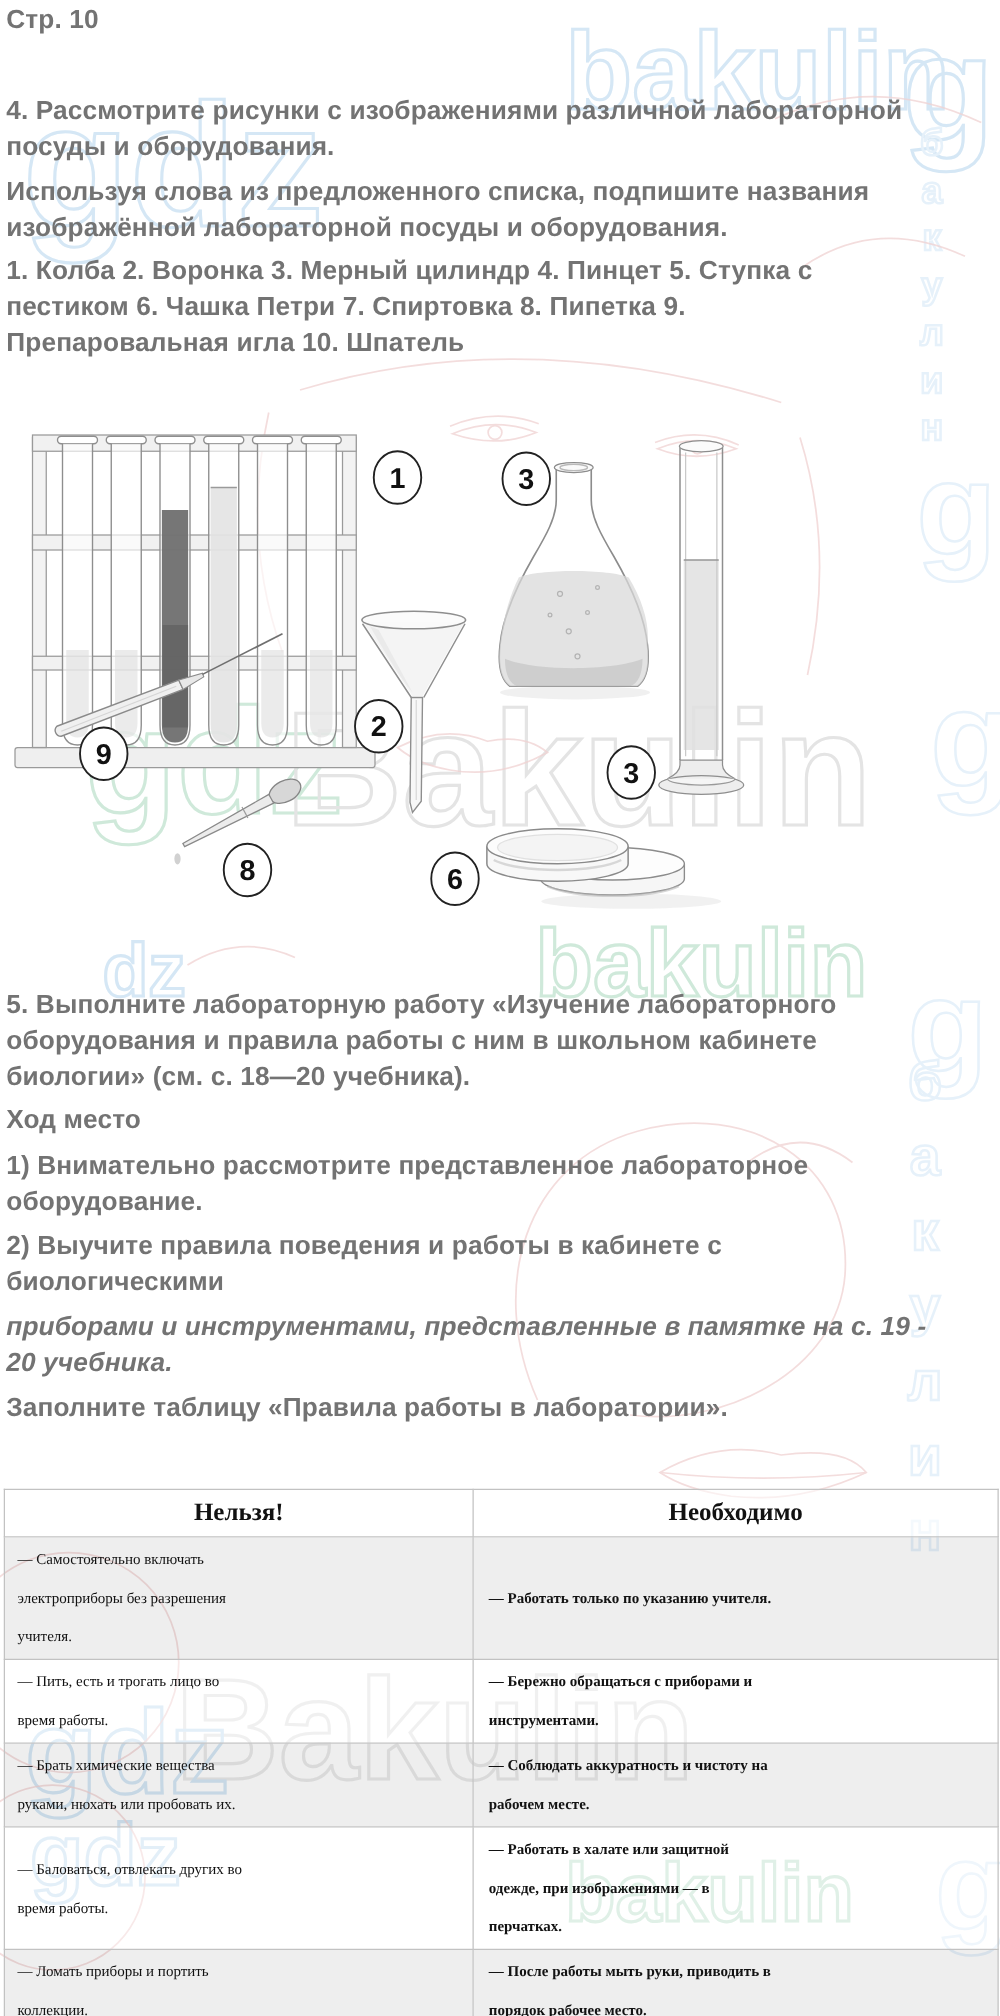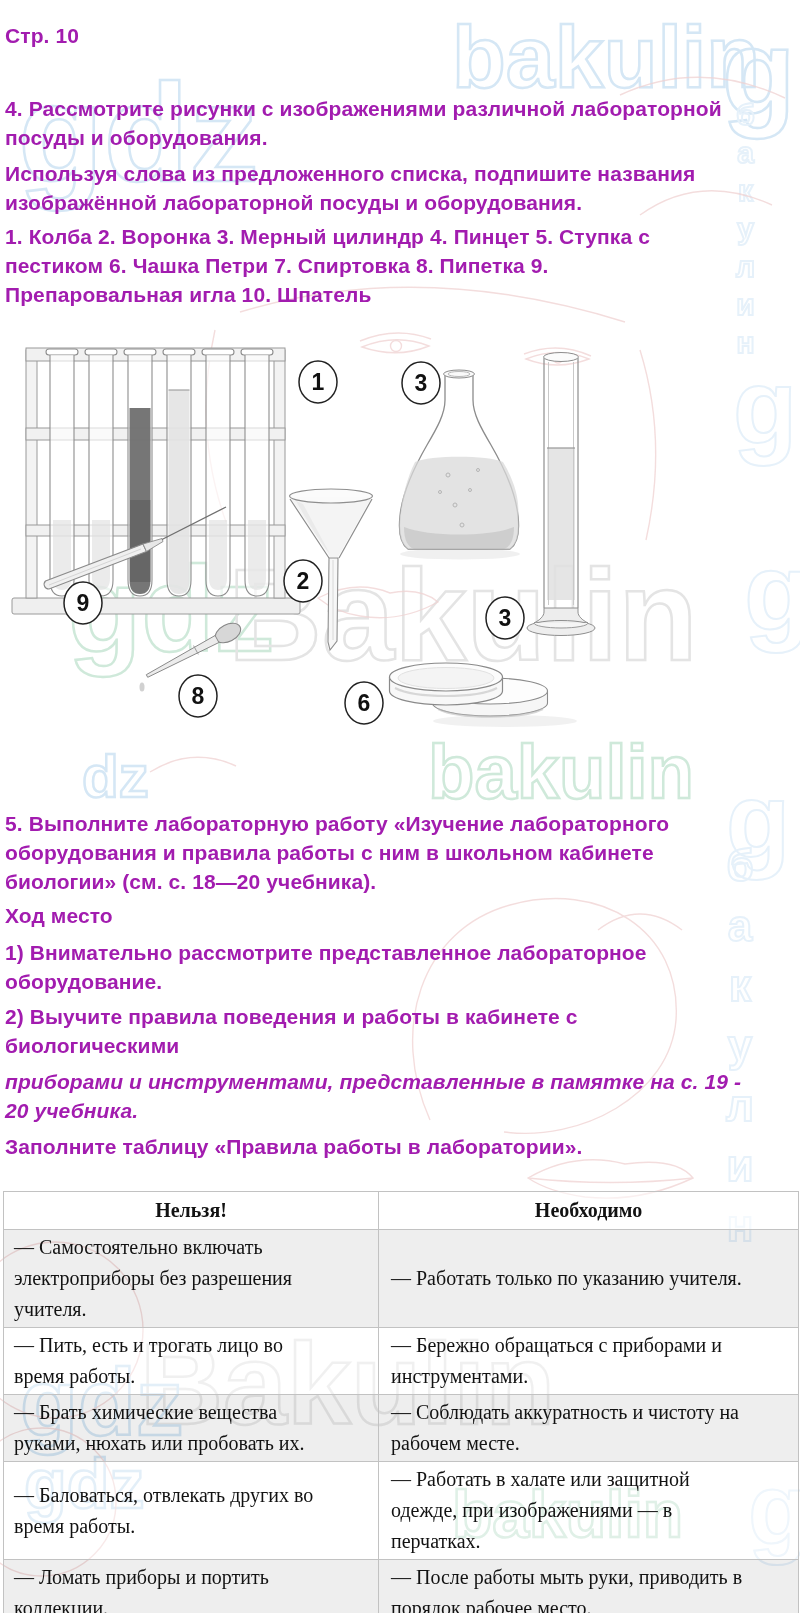--- a/index.html
+++ b/index.html
@@ -9,34 +9,34 @@
   .wm{position:absolute;z-index:0;font-weight:bold;color:transparent;white-space:nowrap;
       font-family:"Liberation Sans",sans-serif;pointer-events:none;}
   .wm-blue{-webkit-text-stroke:2.5px #d5e7f5;}
   .wm-blue-faint{-webkit-text-stroke:2px #e6f1fa;}
   .wm-green{-webkit-text-stroke:2.5px #cfe9da;}
   .wm-gray{-webkit-text-stroke:2.5px #e4e4e4;}
   .wm-col{display:flex;flex-direction:column;align-items:center;}
   .doodles{position:absolute;left:0;top:0;z-index:0;pointer-events:none;}
   
   .bold-para{position:absolute;left:5px;width:792px;z-index:2;
-      font:bold 21px/29px "Liberation Sans",sans-serif;color:#a21caf;
-      white-space:pre-line;letter-spacing:.1px;margin-top:20px;}
+      font:bold 21px/29px "Liberation Sans",sans-serif;color:#737373;
+      white-space:pre-line;letter-spacing:.1px;}
   
   #lab-figure{position:absolute;left:0;top:325px;z-index:1;}
   
   #rules{position:absolute;left:3px;top:1191px;width:795px;z-index:2;
       border-collapse:collapse;table-layout:fixed;}
   #rules td,#rules th{border:1px solid #c2c2c2;vertical-align:middle;
       font-family:"Liberation Serif",serif;color:#121212;overflow:hidden;}
   #rules th{font-size:20px;font-weight:bold;text-align:center;height:35px;
       background:rgba(255,255,255,.55);}
-  #rules td{font-size:20px;line-height:31px;white-space:pre-line;
+  #rules td{font-size:12px;line-height:31px;white-space:pre-line;
       padding:2px 14px 2px 10px;}
-  #rules td.right-cell{padding-left:12px;}
+  #rules td.right-cell{padding-left:12px;font-weight:bold;}
   #rules tr.gray td{background:rgba(0,0,0,.068);}
   #rules tr.white td{background:rgba(255,255,255,.35);}
   col.c-left{width:375px;} col.c-right{width:420px;}
   .sketch{stroke:#8e8e8e;fill:none;stroke-width:1.2;}
 </style>
 </head>
 <body>
 
 <div id="page">
 

